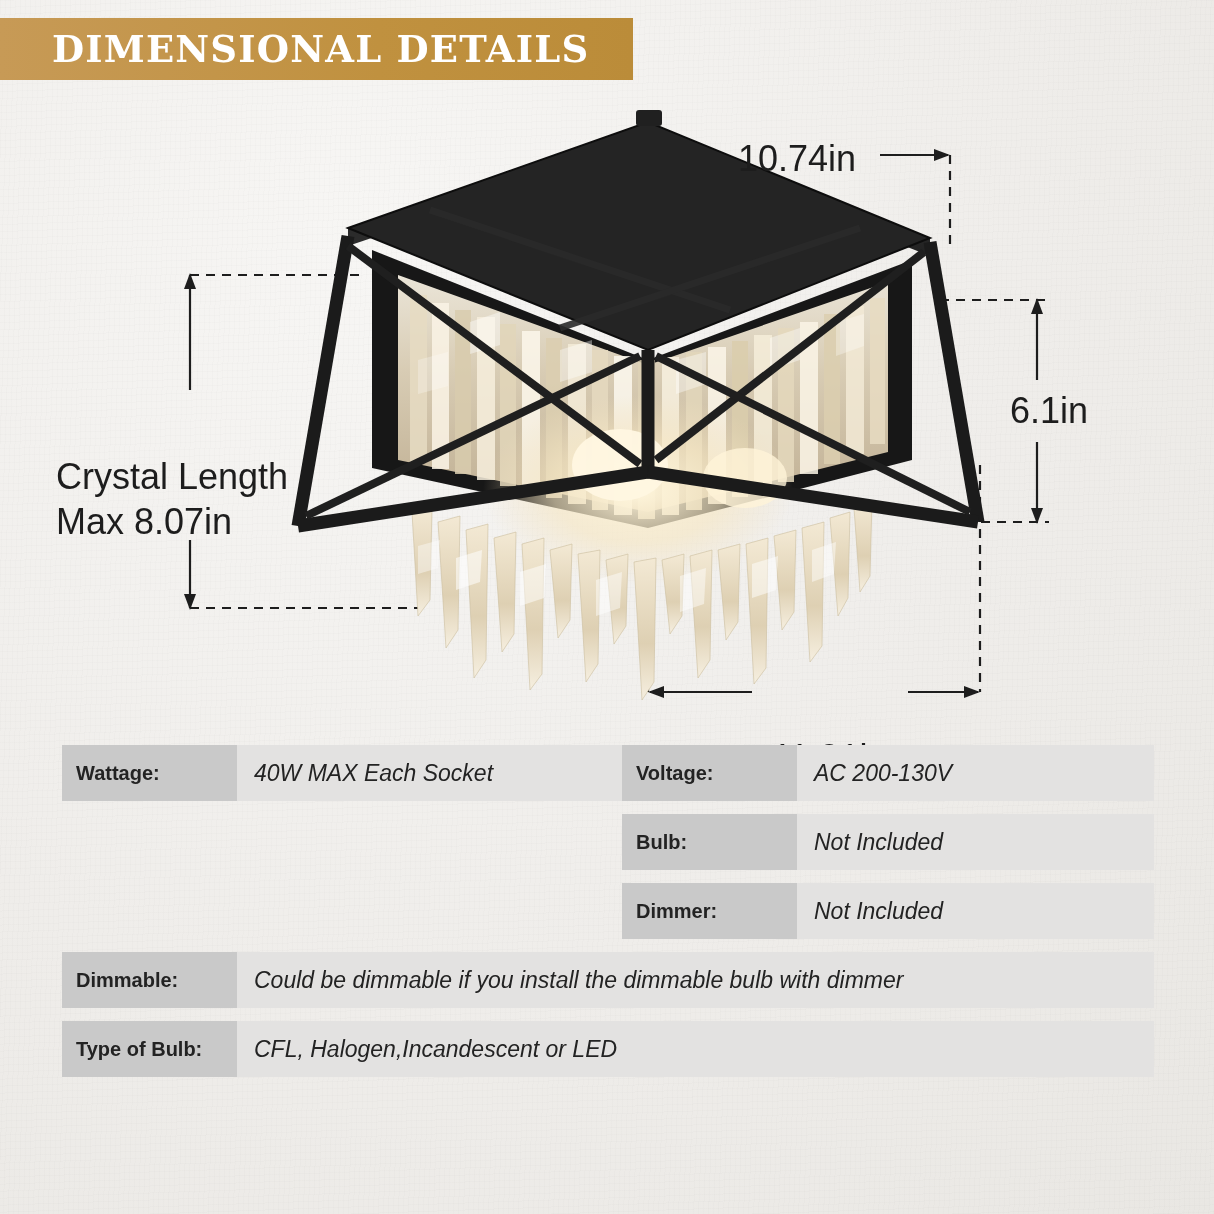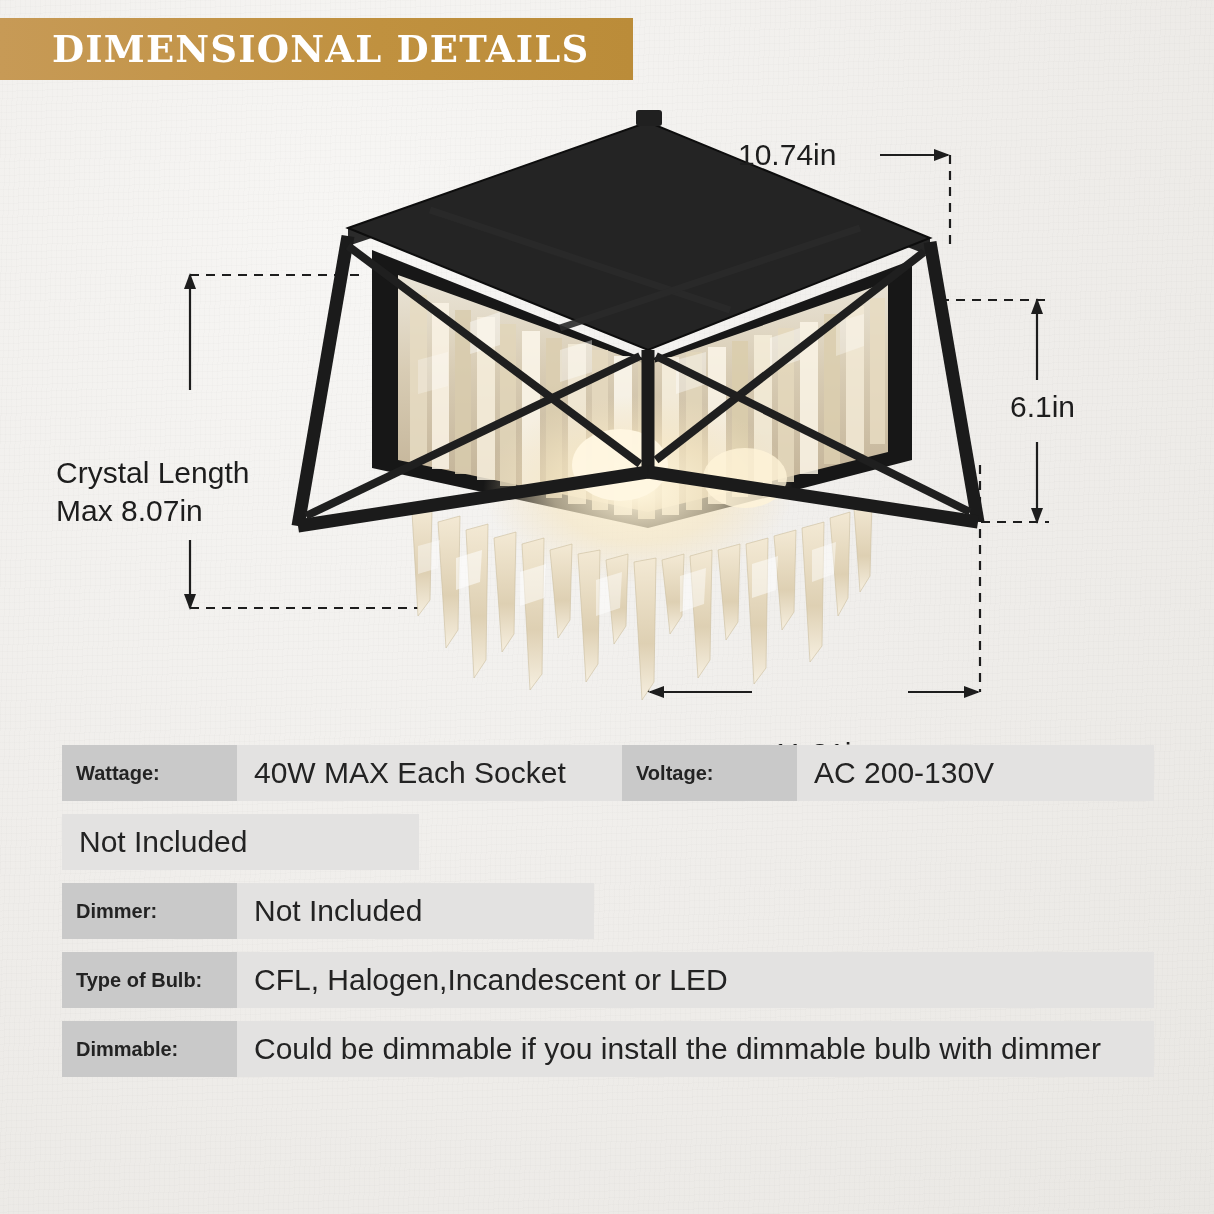--- a/index.html
+++ b/index.html
@@ -53,21 +53,21 @@
     left: 0;
     top: 60px;
     width: 1214px;
     height: 680px;
   }
 
   
   .dim-label {
     position: absolute;
     color: #1d1d1d;
-    font-size: 30px;
+    font-size: 36px;
     font-family: "Liberation Sans", sans-serif;
     white-space: nowrap;
   }
   .dim-top { left: 738px; top: 78px; }
   .dim-right { left: 1010px; top: 330px; }
   .dim-bottom { left: 772px; top: 677px; }
   .dim-left {
     left: 56px;
     top: 394px;
     line-height: 1.25;
@@ -79,45 +79,47 @@
   .spec-table {
     position: absolute;
     left: 62px;
     top: 745px;
     width: 1092px;
   }
   .spec-row {
     display: flex;
     margin-bottom: 13px;
     align-items: stretch;
+    justify-content: flex-end;
   }
   .spec-pair {
     display: flex;
     align-items: stretch;
   }
   .spec-key {
     background: #c9c9c9;
     color: #232323;
     font-weight: bold;
     font-size: 20px;
     display: flex;
     align-items: center;
     padding-left: 14px;
     box-sizing: border-box;
     height: 56px;
   }
   .spec-val {
     background: #e3e2e1;
     color: #232323;
-    font-size: 30px;
+    font-size: 23px;
     display: flex;
     align-items: center;
     padding-left: 17px;
     box-sizing: border-box;
     height: 56px;
+    font-style: italic;
   }
 
   .k-w { width: 175px; }
   .v-w { width: 385px; }
   .k-w2 { width: 175px; }
   .v-w2 { width: 357px; }
   .k-full { width: 175px; }
   .v-full { width: 917px; }
 
   svg { display: block; }
@@ -319,35 +321,36 @@
       <div class="spec-val v-w">40W MAX Each Socket</div>
     </div>
     <div class="spec-pair">
       <div class="spec-key k-w2">Voltage:</div>
       <div class="spec-val v-w2">AC 200-130V</div>
     </div>
   </div>
 
   <div class="spec-row">
     <div class="spec-pair">
+      <div class="spec-key k-w2">Bulb:</div>
       <div class="spec-val v-w2">Not Included</div>
     </div>
   </div>
 
   <div class="spec-row">
     <div class="spec-pair">
       <div class="spec-key k-w2">Dimmer:</div>
       <div class="spec-val v-w2">Not Included</div>
     </div>
   </div>
 
   <div class="spec-row">
+    <div class="spec-key k-full">Dimmable:</div>
+    <div class="spec-val v-full">Could be dimmable if you install the dimmable bulb with dimmer</div>
+  </div>
+
+  <div class="spec-row">
     <div class="spec-key k-full">Type of Bulb:</div>
     <div class="spec-val v-full">CFL, Halogen,Incandescent or LED</div>
   </div>
 
-  <div class="spec-row">
-    <div class="spec-key k-full">Dimmable:</div>
-    <div class="spec-val v-full">Could be dimmable if you install the dimmable bulb with dimmer</div>
-  </div>
-
 
 </div>
 
 </body></html>

